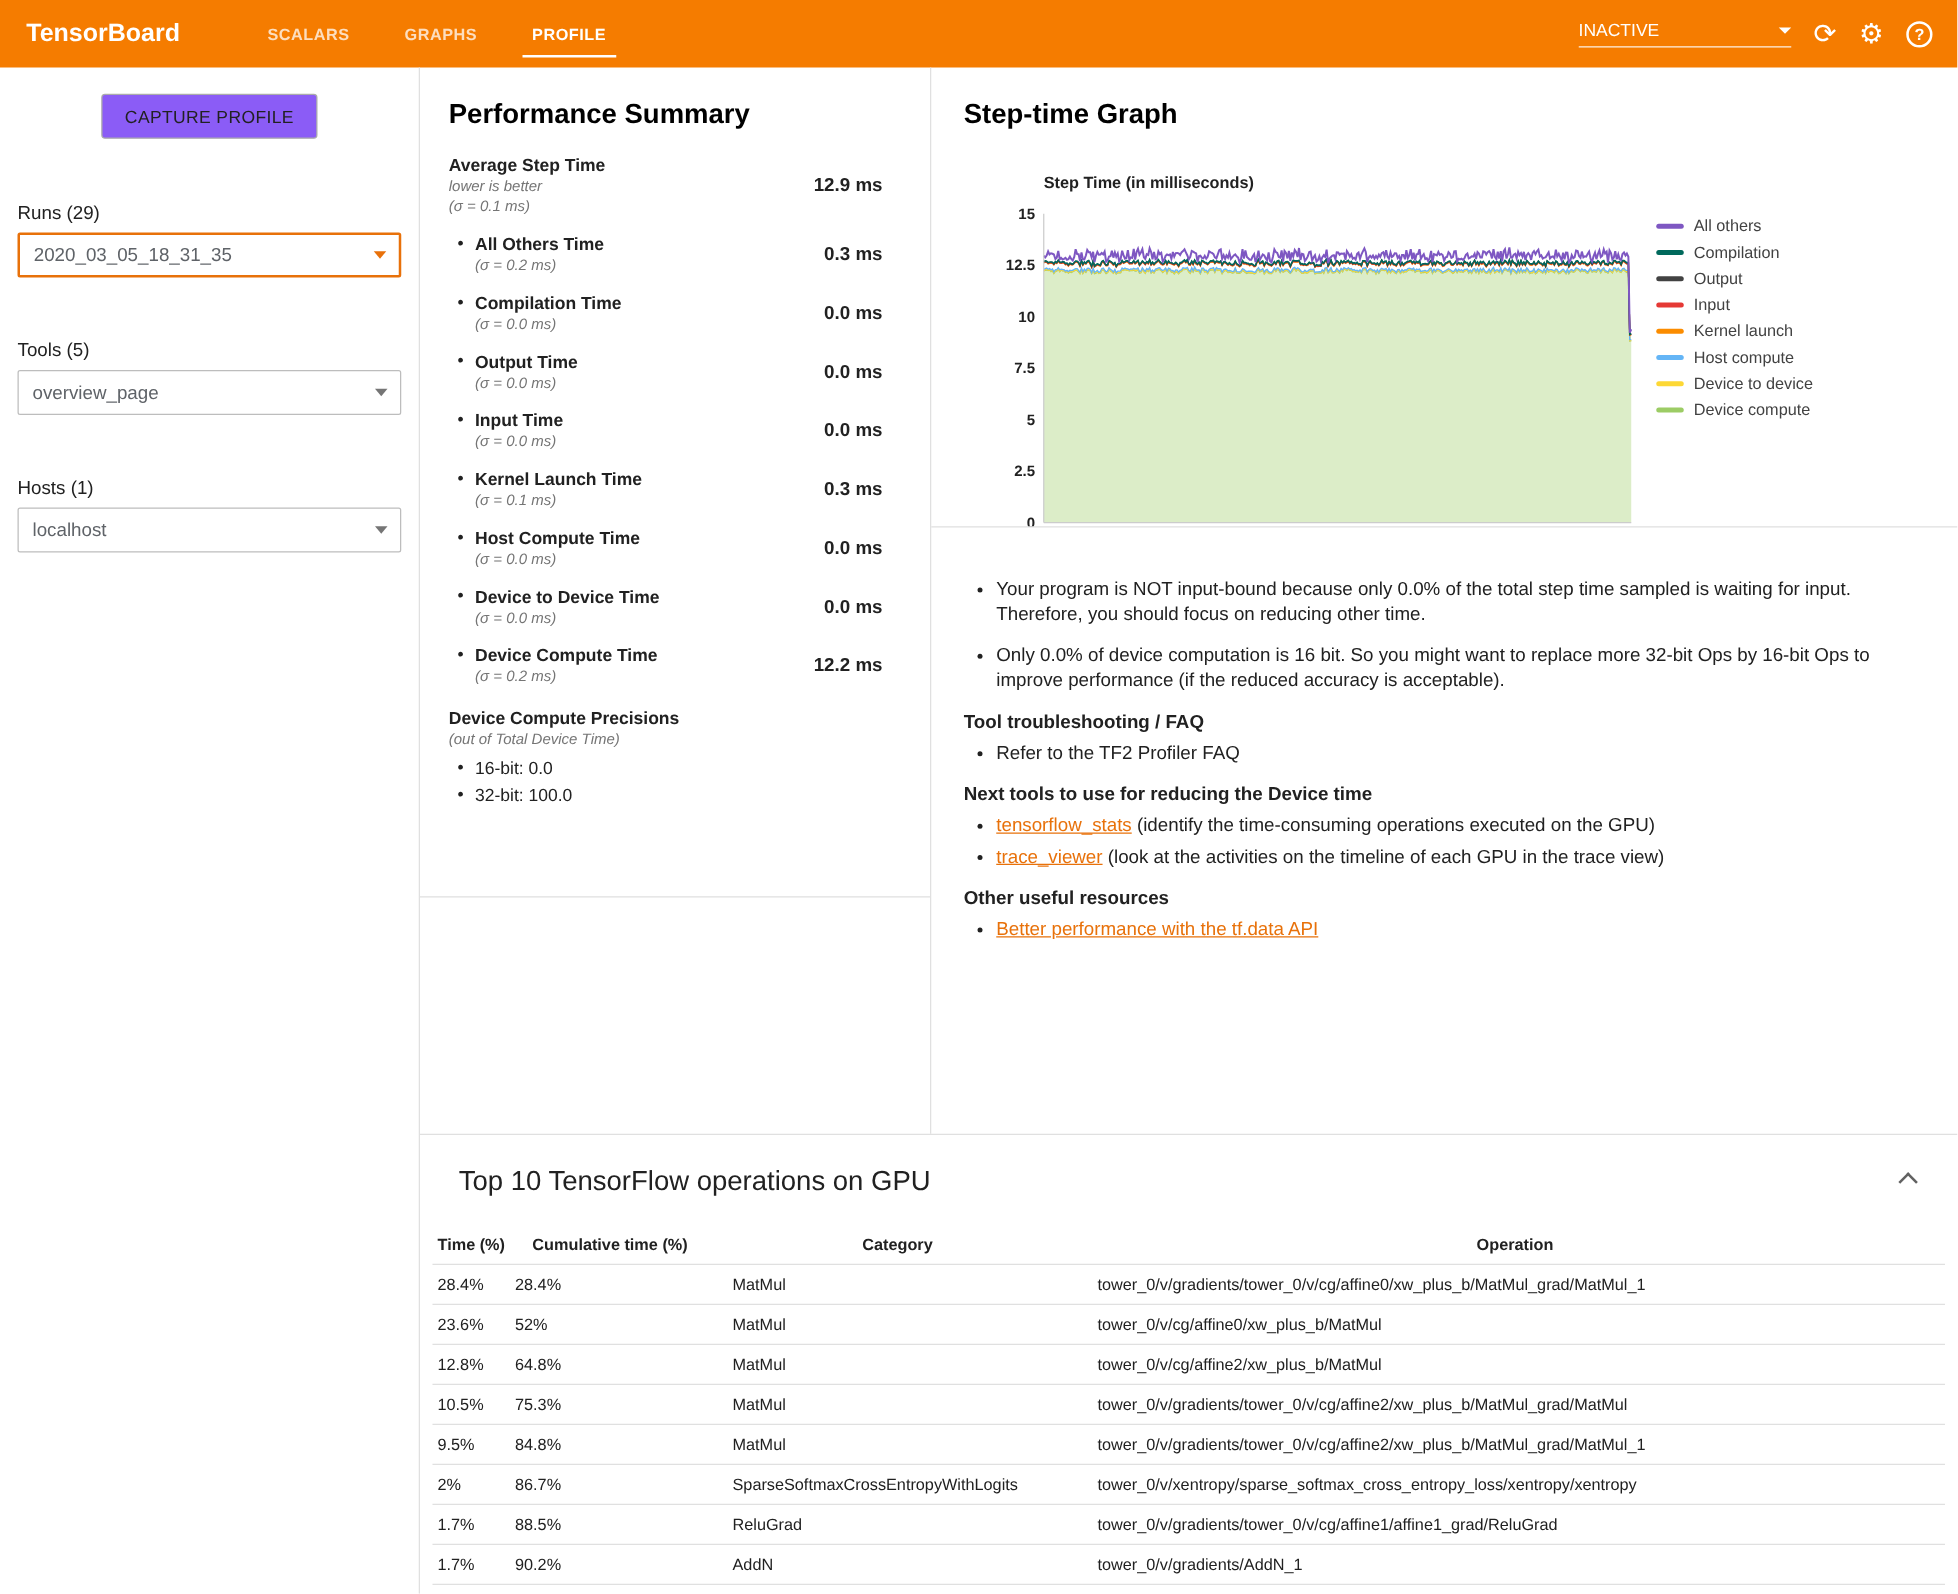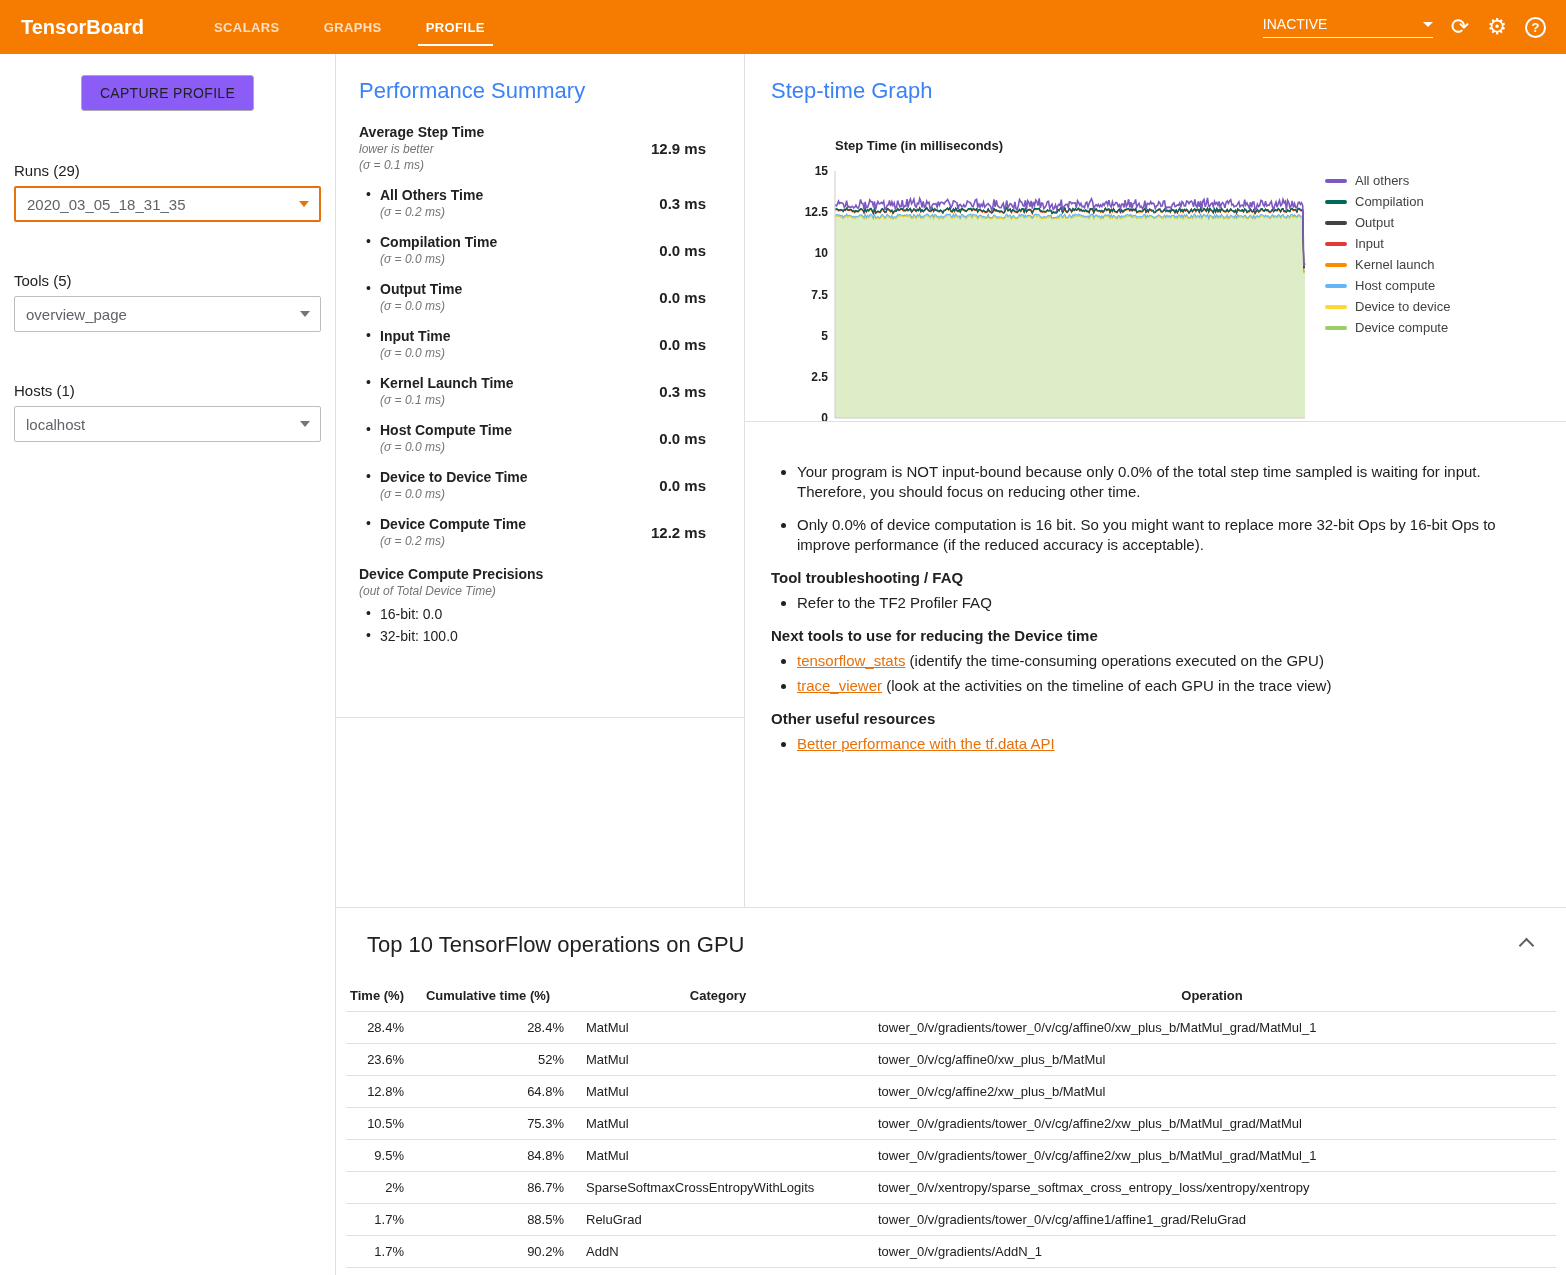--- a/index.html
+++ b/index.html
@@ -32,21 +32,21 @@
   .side-label { margin-top: 51px; font-size: 15px; color: #212121; }
   .side-label + .select { margin-top: 7px; }
   .select { height: 36px; border: 1px solid #bdbdbd; border-radius: 2px; display: flex; align-items: center; justify-content: space-between; padding: 0 10px 0 11px; font-size: 15px; color: #5f6368; cursor: pointer; background: #fff; }
   .select.accent { border: 2px solid #e8710a; }
   .caret-down { width: 0; height: 0; border-left: 5px solid transparent; border-right: 5px solid transparent; border-top: 6px solid #757575; }
   .select.accent .caret-down { border-top-color: #e8710a; }
   .side-label.mid { margin-top: 50px; }
 
   
   .perf-summary { height: 664px; border-bottom: 1px solid #e0e0e0; padding: 24px 24px 0 23px; overflow: hidden; }
-  .section-title { font-size: 22px; font-weight: 400; color: #3b82f6; }
+  .section-title { font-size: 22px; font-weight: 700; color: #000000; }
   .metrics { margin-top: 20px; }
   .metric { display: flex; align-items: center; margin-bottom: 15px; }
   .metric-left { position: relative; }
   .metric.bullet .metric-left { padding-left: 21px; }
   .metric.bullet .metric-left::before { content: "•"; position: absolute; left: 7px; top: -1px; font-size: 14px; color: #212121; }
   .metric-name { font-size: 14px; font-weight: bold; color: #212121; }
   .metric-sub { font-size: 12px; font-style: italic; color: #757575; margin-top: 2px; }
   .metric-value { margin-left: auto; font-size: 15px; font-weight: bold; color: #212121; padding-right: 14px; white-space: nowrap; }
   .precisions { margin-top: 18px; }
   .prec-title { font-size: 14px; font-weight: bold; }
@@ -80,21 +80,21 @@
   .rec-list li { font-size: 15px; line-height: 1.4; margin-bottom: 4px; }
   .rec-link { color: #e8710a; text-decoration: underline; cursor: pointer; }
 
   
   .ops-sec { position: relative; padding: 24px 0 0 0; }
   .ops-title { margin-left: 31px; font-size: 22px; font-weight: 400; }
   .collapse-chevron { position: absolute; right: 34px; top: 32px; width: 11px; height: 11px; border-top: 2px solid #616161; border-right: 2px solid #616161; transform: rotate(-45deg); cursor: pointer; }
   .ops-table { border-collapse: collapse; margin: 22px 10px 0 10px; width: calc(100% - 20px); table-layout: fixed; }
   .ops-table th { font-size: 13px; font-weight: bold; color: #212121; padding: 8px 4px; text-align: center; }
   .ops-table td { font-size: 13px; color: #212121; padding: 8px 4px; border-top: 1px solid #e0e0e0; overflow: hidden; white-space: nowrap; text-overflow: ellipsis; }
-  .ops-table td.c { text-align: right; }
+  .ops-table td.c { text-align: left; }
   .ops-table td.cat { text-align: left; padding-left: 18px; }
   .ops-table td.op { text-align: left; padding-left: 10px; }
 </style>
 </head>
 <body>
 
 <div class="header">
   <div class="header-title">TensorBoard</div>
   <div class="tabs">
       <div class="tab">SCALARS</div>

